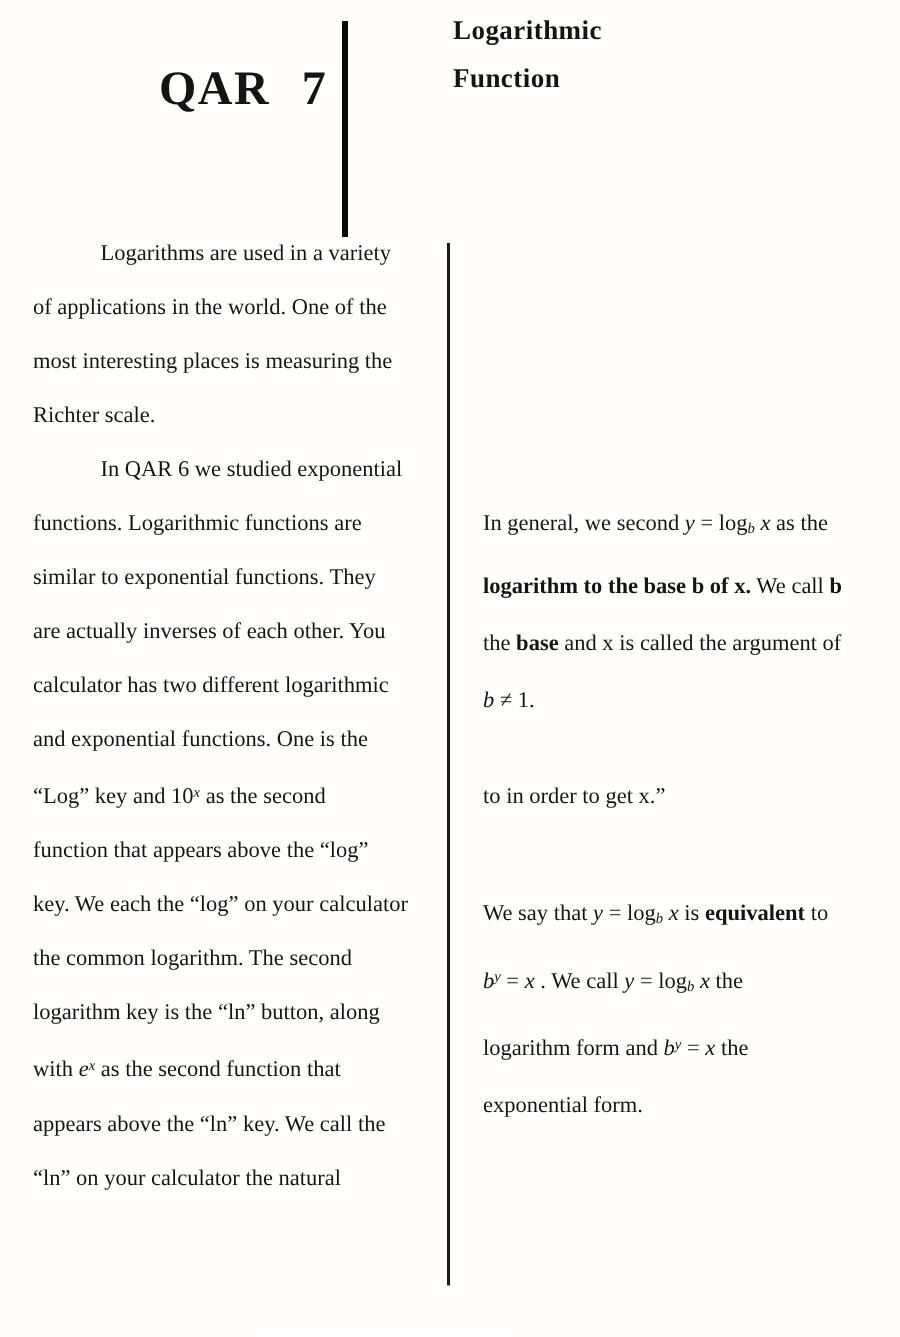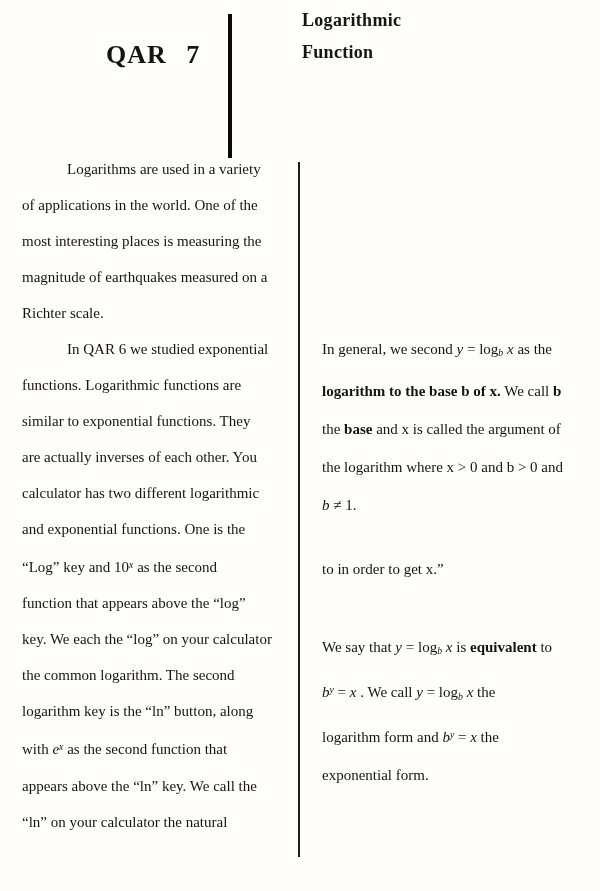--- a/index.html
+++ b/index.html
@@ -3,21 +3,21 @@
 <meta charset="utf-8">
 <title>QAR 7 - Logarithmic Function</title>
 <style>
   html,body{margin:0;padding:0;background:#fff;}
   .page{
     position:relative;width:600px;height:891px;background:#fffefd;
     color:#141414;font-family:"Liberation Serif", serif;overflow:hidden;
   }
   .course{
     position:absolute;left:106px;top:40px;
-    font-size:26px;font-weight:bold;letter-spacing:1px;word-spacing:12px;
+    font-size:32px;font-weight:bold;letter-spacing:1px;word-spacing:12px;
   }
   .header-rule{
     position:absolute;left:228px;top:14px;width:4px;height:144px;background:#0a0a0a;
   }
   .doc-title{
     position:absolute;left:255px;top:4px;
     font-size:18px;font-weight:bold;line-height:32px;letter-spacing:0.3px;margin-left:47px;
   }
   .col-divider{
     position:absolute;left:298px;top:162px;width:2px;height:695px;background:#1c1c1c;
@@ -54,21 +54,20 @@
     </div>
   </div>
 
   <div class="col-divider"></div>
 
   <div class="left-col">
     <div class="para">
         <div class="line indent"><span>Logarithms are used in a variety</span></div>
         <div class="line"><span>of applications in the world. One of the</span></div>
         <div class="line"><span>most interesting places is measuring the</span></div>
-        <div class="line"><span>magnitude of earthquakes measured on a</span></div>
         <div class="line"><span>Richter scale.</span></div>
       </div>
     <div class="para">
         <div class="line indent"><span>In QAR 6 we studied exponential</span></div>
         <div class="line"><span>functions. Logarithmic functions are</span></div>
         <div class="line"><span>similar to exponential functions. They</span></div>
         <div class="line"><span>are actually inverses of each other. You</span></div>
         <div class="line"><span>calculator has two different logarithmic</span></div>
         <div class="line"><span>and exponential functions. One is the</span></div>
         <div class="line"><span>“Log” key and 10</span><span class="s-sup">x</span><span> as the second</span></div>
@@ -80,21 +79,20 @@
         <div class="line"><span>appears above the “ln” key. We call the</span></div>
         <div class="line"><span>“ln” on your calculator the natural</span></div>
       </div>
   </div>
 
   <div class="right-col">
     <div class="para">
         <div class="line"><span>In general, we second </span><span class="s-i">y</span><span> = log</span><span class="s-sub">b</span><span> </span><span class="s-i">x</span><span> as the</span></div>
         <div class="line"><span class="s-b">logarithm to the base b of x.</span><span> We call </span><span class="s-b">b</span></div>
         <div class="line"><span>the </span><span class="s-b">base</span><span> and x is called the argument of</span></div>
-        <div class="line"><span>the logarithm where x &gt; 0 and b &gt; 0 and</span></div>
         <div class="line"><span class="s-i">b</span><span> ≠ 1.</span></div>
       </div>
     <div class="para gap-a">
         <div class="line"><span>to in order to get x.”</span></div>
       </div>
     <div class="para gap-b">
         <div class="line"><span>We say that </span><span class="s-i">y</span><span> = log</span><span class="s-sub">b</span><span> </span><span class="s-i">x</span><span> is </span><span class="s-b">equivalent</span><span> to</span></div>
         <div class="line"><span class="s-i">b</span><span class="s-sup">y</span><span> = </span><span class="s-i">x</span><span> . We call </span><span class="s-i">y</span><span> = log</span><span class="s-sub">b</span><span> </span><span class="s-i">x</span><span> the</span></div>
         <div class="line"><span>logarithm form and </span><span class="s-i">b</span><span class="s-sup">y</span><span> = </span><span class="s-i">x</span><span> the</span></div>
         <div class="line"><span>exponential form.</span></div>

